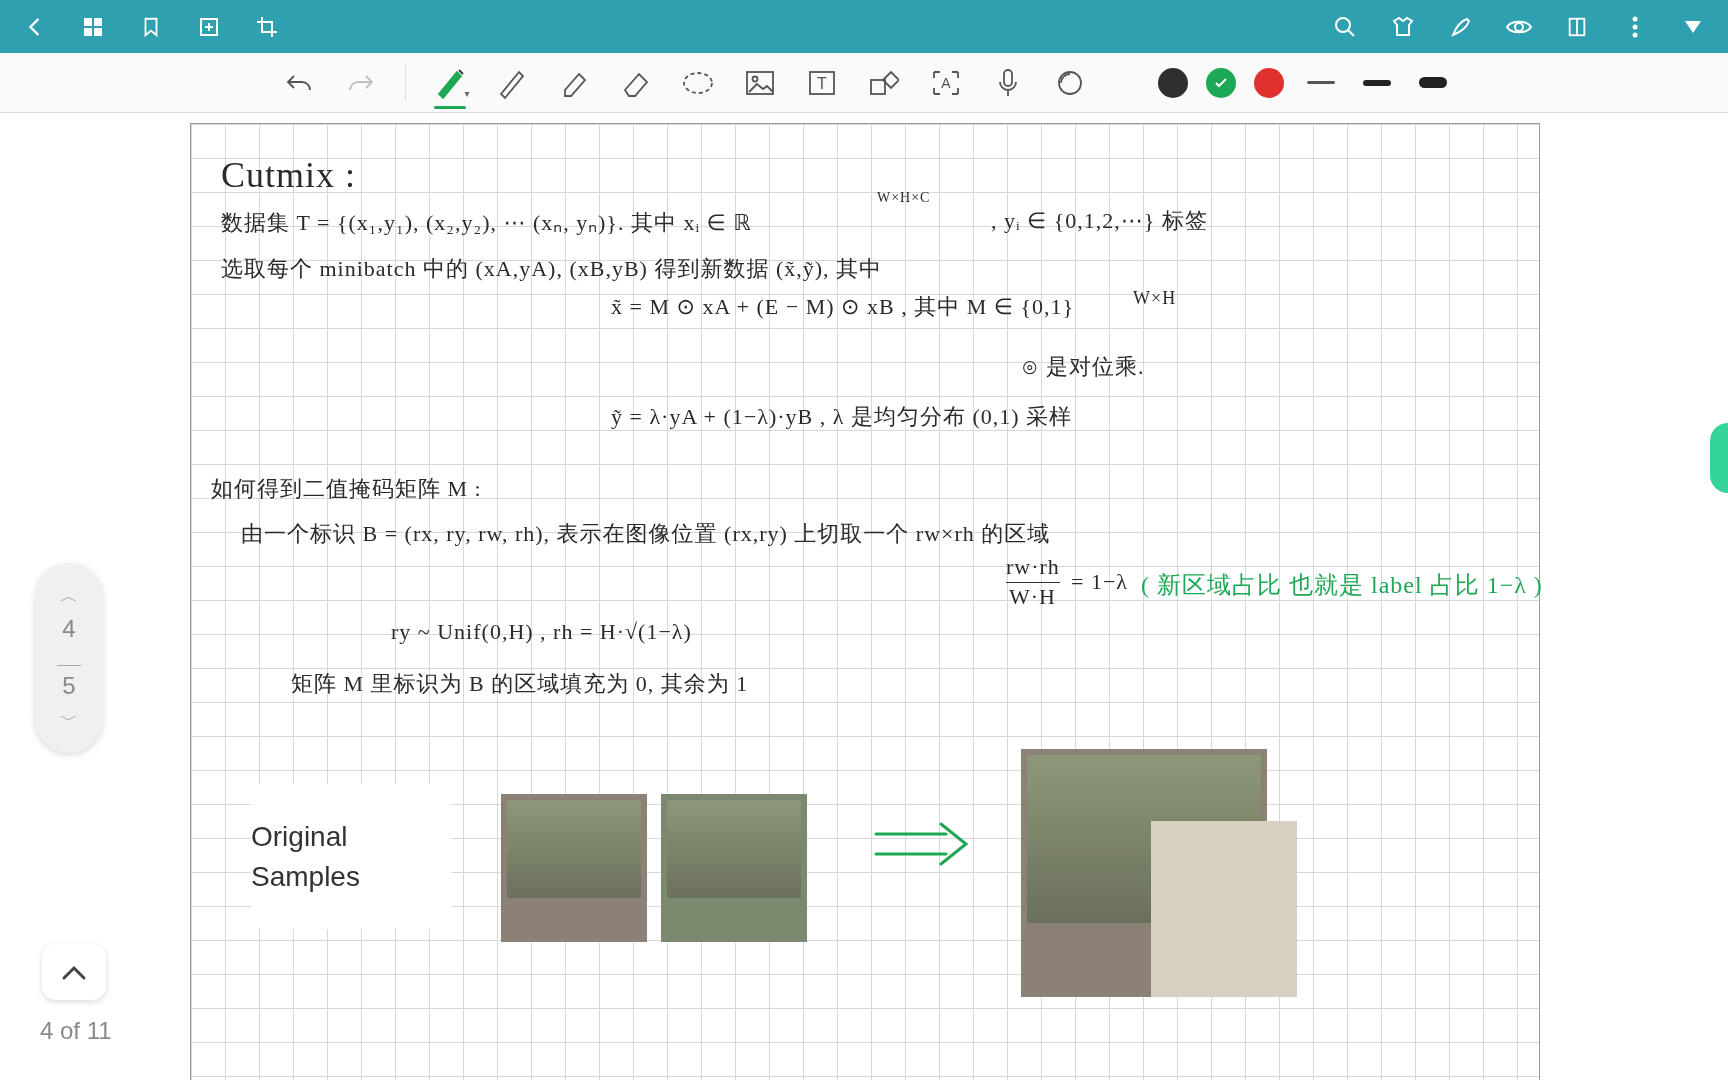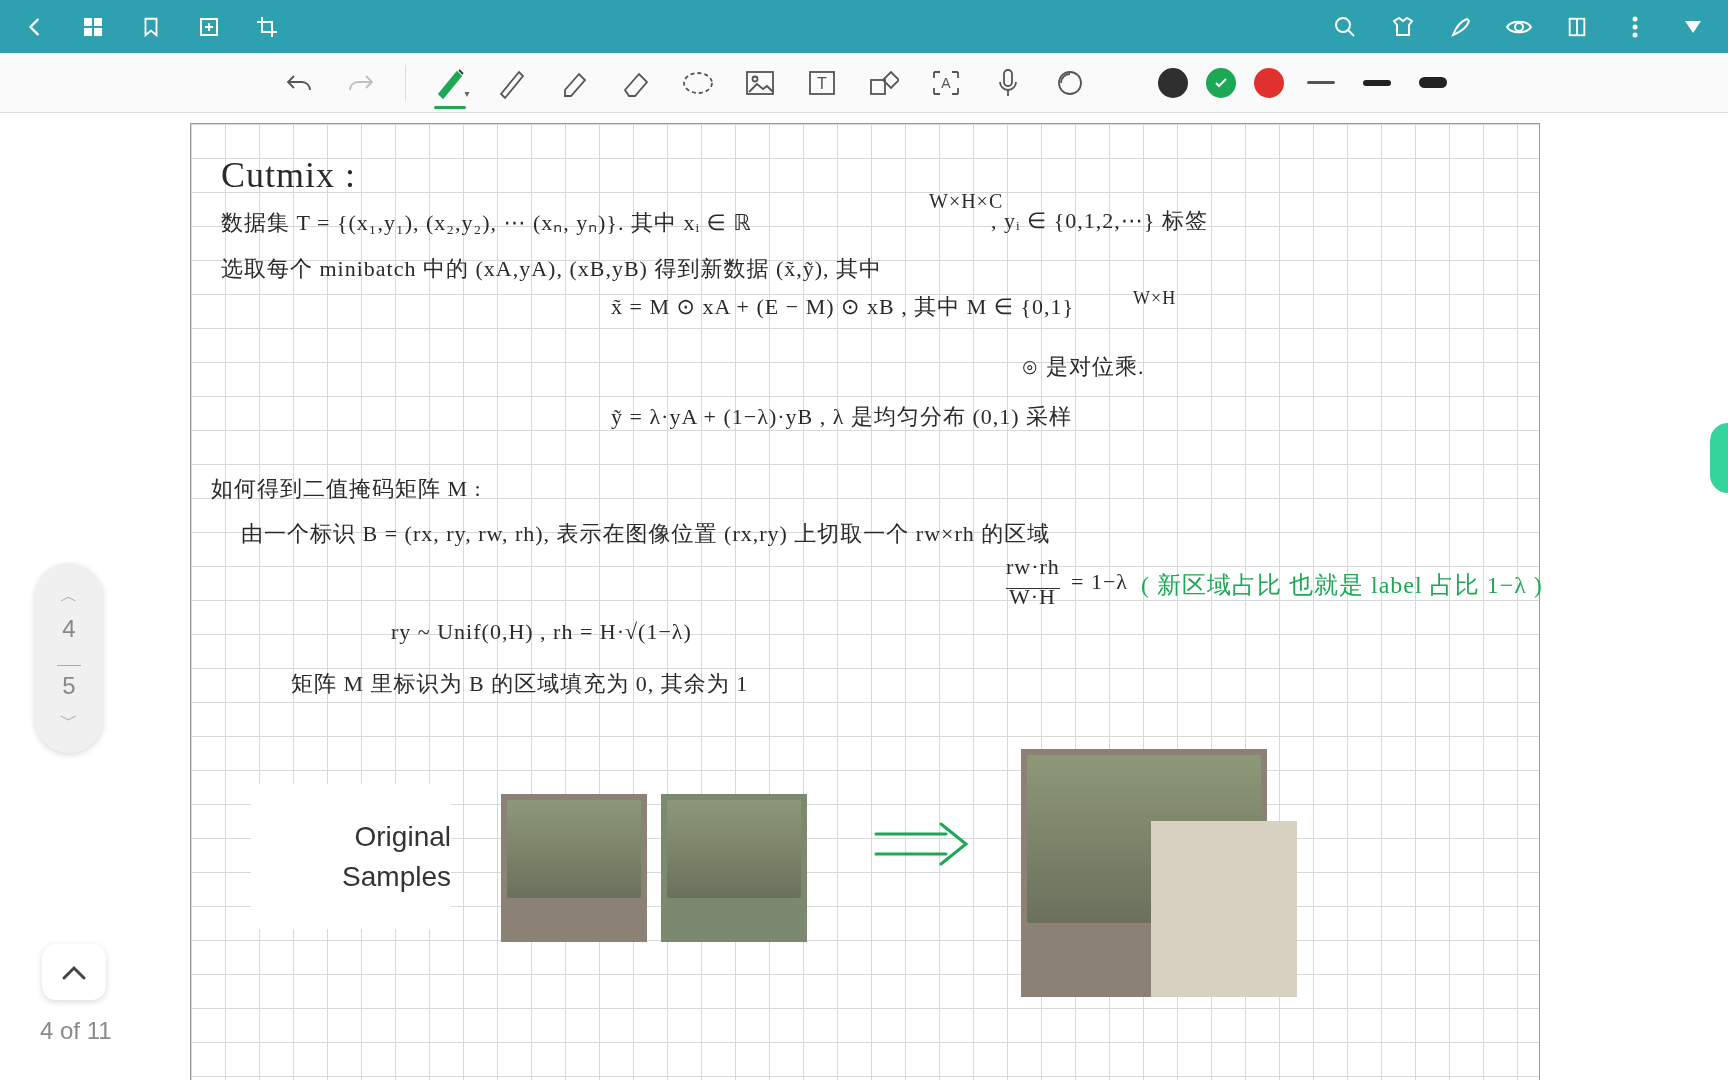--- a/index.html
+++ b/index.html
@@ -112,21 +112,21 @@
 
 .sample-label {
   position: absolute;
   left: 246px;
   top: 775px;
   width: 200px;
   height: 145px;
   background: white;
   display: flex;
   flex-direction: column;
-  align-items: flex-end;
+  align-items: flex-start;
   justify-content: center;
   font-size: 28px;
   color: #333;
   gap: 8px;
 }
 .img-block {
   position: absolute;
   background: #7a6a5a;
 }
 .img-block::after{
@@ -329,31 +329,31 @@
   <div class="stroke-sample">
       <div style="width:28px;height:11px;background:#222;border-radius:6px"></div>
     </div>
 </div>
 
 <div class="canvas-wrap">
   <div class="page">
 
     <div class="note" style="left:30px;top:30px;font-size:36px">Cutmix :</div>
     <div class="note" style="left:30px;top:82px">数据集 T = {(x₁,y₁), (x₂,y₂), ⋯ (xₙ, yₙ)}.  其中 xᵢ ∈ ℝ</div>
-    <div class="note" style="left:738px;top:66px;font-size:20px">W×H×C</div>
+    <div class="note" style="left:686px;top:66px;font-size:14px">W×H×C</div>
     <div class="note" style="left:800px;top:82px">,  yᵢ ∈ {0,1,2,⋯} 标签</div>
     <div class="note" style="left:30px;top:130px">选取每个 minibatch 中的 (xA,yA), (xB,yB) 得到新数据 (x̃,ỹ), 其中</div>
     <div class="note" style="left:420px;top:168px">x̃ = M ⊙ xA + (E − M) ⊙ xB ,  其中 M ∈ {0,1}</div>
     <div class="note" style="left:942px;top:164px;font-size:18px">W×H</div>
     <div class="note" style="left:830px;top:228px">⊙ 是对位乘.</div>
     <div class="note" style="left:420px;top:278px">ỹ = λ·yA + (1−λ)·yB  ,   λ 是均匀分布 (0,1) 采样</div>
 
     <div class="note" style="left:20px;top:350px">如何得到二值掩码矩阵 M :</div>
     <div class="note" style="left:50px;top:395px">由一个标识 B = (rx, ry, rw, rh), 表示在图像位置 (rx,ry) 上切取一个 rw×rh 的区域</div>
-    <div class="note" style="left:815px;top:430px;font-size:22px;border-bottom:1.5px solid #333;padding-bottom:8px">rw·rh</div>
+    <div class="note" style="left:815px;top:430px;font-size:22px;border-bottom:1.5px solid #333;padding-bottom:2px">rw·rh</div>
     <div class="note" style="left:818px;top:460px;font-size:22px">W·H</div>
     <div class="note" style="left:880px;top:445px"> = 1−λ</div>
     <div class="note green" style="left:950px;top:445px;font-size:24px">( 新区域占比 也就是 label 占比 1−λ )</div>
     <div class="note" style="left:200px;top:495px">ry ~ Unif(0,H) ,   rh = H·√(1−λ)</div>
     <div class="note" style="left:100px;top:545px">矩阵 M 里标识为 B 的区域填充为 0, 其余为 1</div>
 
     <div class="sample-label" style="left:60px;top:660px">
       <span>Original</span>
       <span>Samples</span>
     </div>

